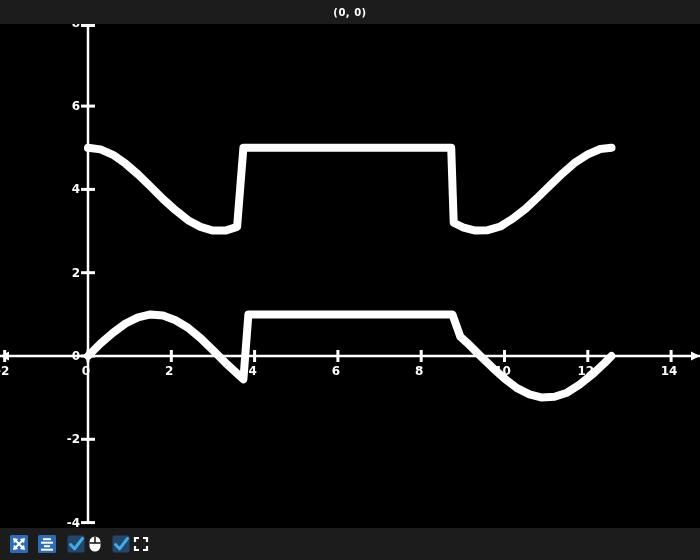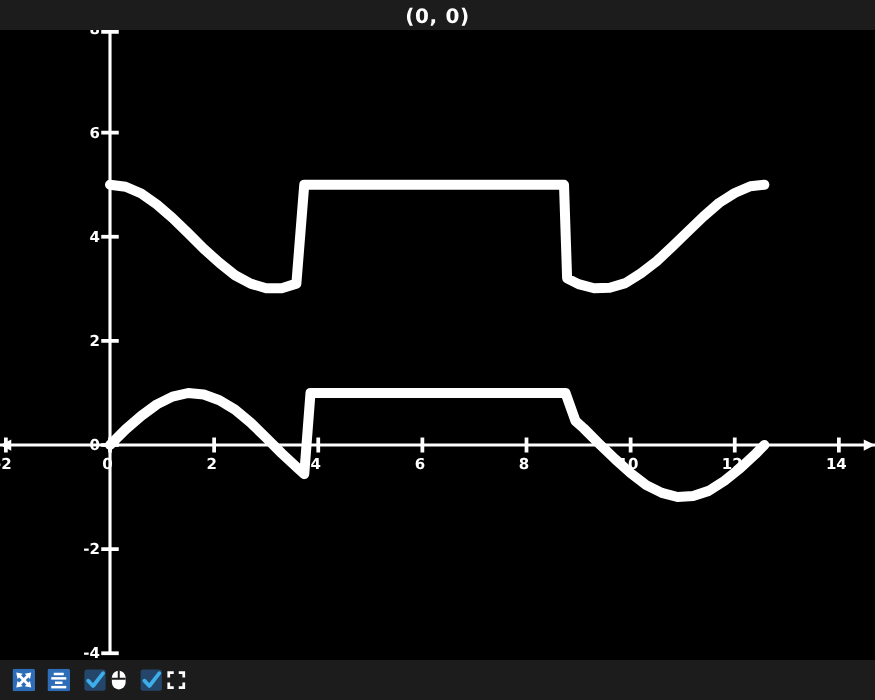--- a/index.html
+++ b/index.html
@@ -1,20 +1,20 @@
 <!DOCTYPE html>
 <html><head>
 <meta charset="utf-8">
 <style>
   html,body{margin:0;padding:0;background:#000;}
   .app{position:relative;width:700px;height:560px;overflow:hidden;
        font-family:"DejaVu Sans","Liberation Sans",sans-serif;background:#000;}
   .titlebar{position:absolute;left:0;top:0;width:700px;height:24px;background:#1c1c1c;
             display:flex;align-items:center;justify-content:center;}
-  .titlebar span{color:#fff;font-size:16px;font-weight:bold;letter-spacing:0.5px;}
+  .titlebar span{color:#fff;font-size:10px;font-weight:bold;letter-spacing:0.5px;}
   .plot{position:absolute;left:0;top:24px;width:700px;height:504px;background:#000;overflow:hidden;}
   .plot svg{display:block;}
   .toolbar{position:absolute;left:0;top:528px;width:700px;height:32px;background:#1c1c1c;
            display:flex;align-items:center;}
   .tool{border:none;padding:0;margin:0;background:transparent;width:18px;height:18px;
         display:flex;align-items:center;justify-content:center;cursor:pointer;}
   .tool svg{display:block;}
   .t-move{margin-left:10px;}
   .t-lines{margin-left:10px;}
   .t-check1{margin-left:11px;}

